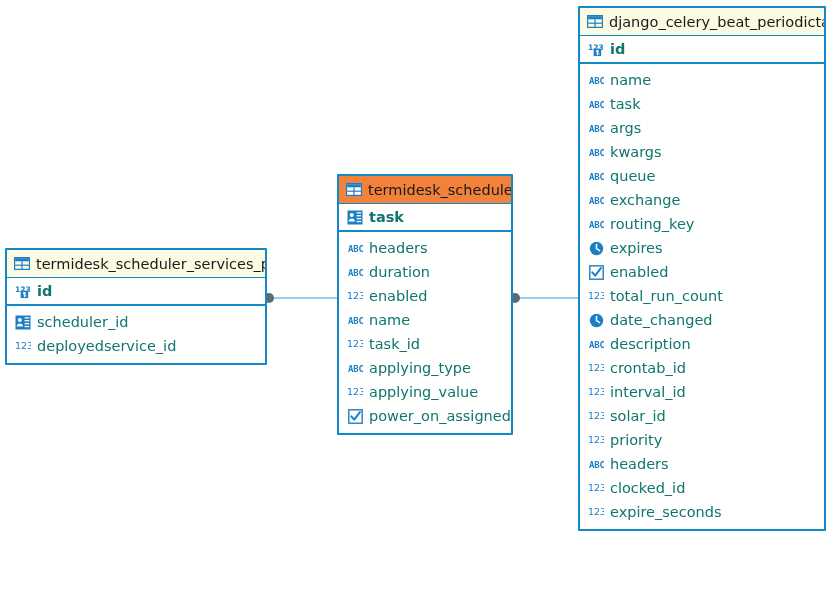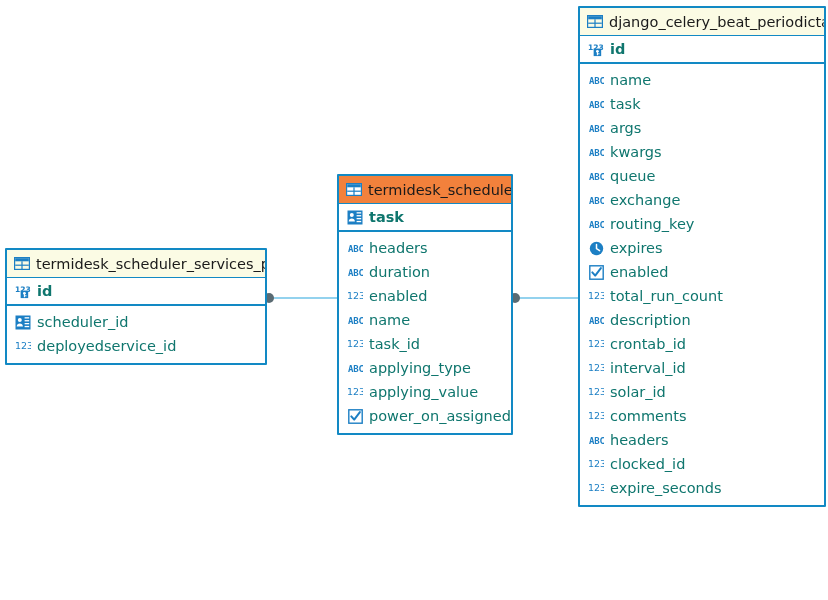--- a/index.html
+++ b/index.html
@@ -359,20 +359,29 @@
           <div class="col-row">
             <span class="ticon">
               <svg width="16" height="12" viewBox="0 0 16 12">
                 <text x="0" y="9" font-family="DejaVu Sans, Liberation Sans, sans-serif" font-size="9.5" fill="#1c7fc4">123</text>
               </svg>
             </span>
             <span class="col-name">total_run_count</span>
           </div>
           <div class="col-row">
             <span class="ticon">
+              <svg width="15" height="15" viewBox="0 0 15 15">
+                <circle cx="7.5" cy="7.5" r="6.7" fill="#1c7fc4"></circle>
+                <path d="M7.5 3.5 L7.5 7.7 L10.6 9.6" fill="none" stroke="#ffffff" stroke-width="1.5" stroke-linecap="round" stroke-linejoin="round"></path>
+              </svg>
+            </span>
+            <span class="col-name">date_changed</span>
+          </div>
+          <div class="col-row">
+            <span class="ticon">
               <svg width="15" height="11" viewBox="0 0 15 11">
                 <text x="0" y="9" font-family="DejaVu Sans Mono, Liberation Mono, monospace" font-size="9" font-weight="bold" fill="#1c7fc4" letter-spacing="-0.2">ABC</text>
               </svg>
             </span>
             <span class="col-name">description</span>
           </div>
           <div class="col-row">
             <span class="ticon">
               <svg width="16" height="12" viewBox="0 0 16 12">
                 <text x="0" y="9" font-family="DejaVu Sans, Liberation Sans, sans-serif" font-size="9.5" fill="#1c7fc4">123</text>
@@ -395,21 +404,21 @@
               </svg>
             </span>
             <span class="col-name">solar_id</span>
           </div>
           <div class="col-row">
             <span class="ticon">
               <svg width="16" height="12" viewBox="0 0 16 12">
                 <text x="0" y="9" font-family="DejaVu Sans, Liberation Sans, sans-serif" font-size="9.5" fill="#1c7fc4">123</text>
               </svg>
             </span>
-            <span class="col-name">comments</span>
+            <span class="col-name">priority</span>
           </div>
           <div class="col-row">
             <span class="ticon">
               <svg width="15" height="11" viewBox="0 0 15 11">
                 <text x="0" y="9" font-family="DejaVu Sans Mono, Liberation Mono, monospace" font-size="9" font-weight="bold" fill="#1c7fc4" letter-spacing="-0.2">ABC</text>
               </svg>
             </span>
             <span class="col-name">headers</span>
           </div>
           <div class="col-row">

